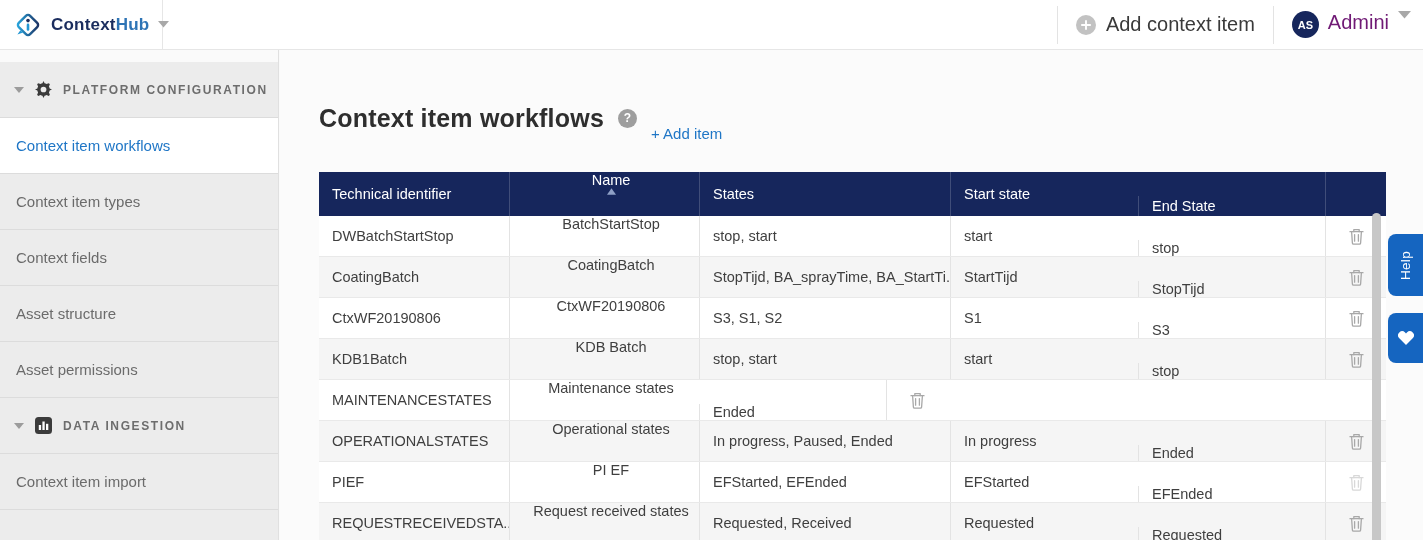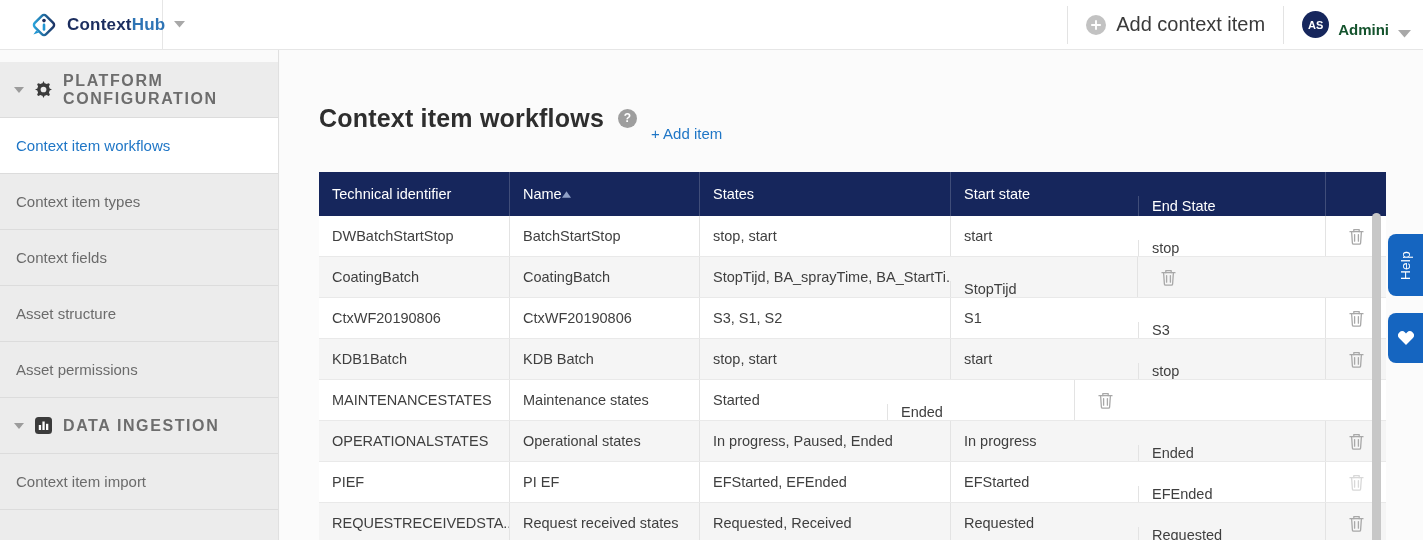--- a/index.html
+++ b/index.html
@@ -18,52 +18,52 @@
     --row-alt:#f5f5f5;
   }
   
   .topbar{
     position:absolute; top:0; left:0; width:100%; height:50px;
     background:#ffffff; border-bottom:1px solid #e6e6e6;
     display:flex; align-items:center; z-index:10;
   }
   .logo-wrap{
     width:163px; height:100%; border-right:1px solid #e6e6e6;
-    display:flex; align-items:center; padding-left:30px; gap:9px; cursor:pointer;
+    display:flex; align-items:center; padding-left:14px; gap:9px; cursor:pointer;
   }
   .logo-text{ font-size:17px; letter-spacing:.2px; white-space:nowrap; }
   .logo-text b{ color:#1b2d5e; font-weight:bold; }
   .logo-text span{ color:#2e74b5; font-weight:bold; }
   .topnav{ margin-left:auto; display:flex; align-items:center; padding-right:12px; }
   .nav-items{ display:flex; align-items:center; gap:28px; }
   .nav-item{ font-size:15px; color:#3a3a3a; cursor:pointer; white-space:nowrap; }
   .nav-item.active{ color:var(--accent); background:#edf2fa; padding:8px 13px; border-radius:4px; }
   .v-div{ width:1px; height:38px; background:#e3e3e3; margin:0 18px; }
   .add-group{ display:flex; align-items:center; gap:10px; cursor:pointer; }
   .add-label{ font-size:20px; color:#3a3a3a; white-space:nowrap; }
-  .user-group{ display:flex; align-items:flex-end; gap:9px; cursor:pointer; }
+  .user-group{ display:flex; align-items:flex-start; gap:9px; cursor:pointer; }
   .avatar{
     width:27px; height:27px; border-radius:50%; background:var(--navy);
     color:#fff; font-size:11px; font-weight:bold;
     display:flex; align-items:center; justify-content:center;
   }
-  .user-name{ font-size:15px; color:#14532d;font-weight:bold; }
+  .user-name{ font-size:20px; color:#701a75; }
   
   .sidebar{
     position:absolute; top:50px; left:0; width:279px; bottom:0;
     background:#fafafa; border-right:1px solid #e0e0e0; overflow:hidden;
   }
   .sidebar-panel{ margin-top:12px; }
   .side-row{
     height:56px; display:flex; align-items:center;
     background:var(--side-grey); border-bottom:1px solid #dcdcdc;
   }
   .side-header{ padding-left:14px; gap:11px; cursor:pointer; }
   .side-header .sec-title{
-    font-size:16px; letter-spacing:1.6px; color:#6d6d6d; font-weight:bold;
+    font-size:12px; letter-spacing:1.6px; color:#6d6d6d; font-weight:bold;
   }
   .side-item{ padding-left:16px; font-size:15px; color:#6b6b6b; cursor:pointer; }
   .side-item.active{ background:#ffffff; color:var(--accent); }
   .icon-box{ display:inline-flex; align-items:center; justify-content:center; }
   
   .main{ position:absolute; top:50px; left:280px; right:0; bottom:0; background:#fbfbfb; }
   .title-row{ position:absolute; left:39px; top:44px; display:flex; align-items:center; gap:14px; }
   .page-title{ font-size:25px; font-weight:bold; color:#2e2e2e; letter-spacing:.2px; }
   .q-circle{
     width:19px; height:19px; border-radius:50%; background:#9e9e9e; cursor:pointer;
@@ -79,21 +79,21 @@
     font-size:14.5px; white-space:nowrap; cursor:pointer;
   }
   .t-hcell + .t-hcell{ border-left:1px solid rgba(255,255,255,.18); }
   .t-row{ display:flex; height:41px; background:#fff; border-bottom:1px solid #e9e9e9; cursor:pointer; }
   .t-row:nth-child(even){ background:var(--row-alt); }
   .t-cell{
     display:flex; align-items:center; padding-left:13px;
     font-size:14.5px; color:#3f3f3f; white-space:nowrap; overflow:hidden;
   }
   .t-cell + .t-cell{ border-left:1px solid #e3e3e3; }
-  .col-0{ width:190px; } .col-1{ width:190px; } .col-2{ width:251px; }
+  .col-0{ width:190px; } .col-1{ width:190px;flex-direction:column; } .col-2{ width:251px; }
   .col-3{ width:188px; } .col-4{ width:187px;margin-top:24px; }
   .col-5{ width:61px; justify-content:center; padding-left:0; }
   .trash-btn{ color:#a8a8a8; cursor:pointer; display:inline-flex; }
   .trash-btn.disabled{ color:#d8d8d8; cursor:default; }
   
   .scroll-thumb{
     position:absolute; left:1092px; top:163px; width:9px; height:377px;
     background:#c7c7c7; border-radius:5px; cursor:pointer;
   }
   .help-tab{
@@ -251,20 +251,21 @@
                 <path d="M2.6 3.7l.8 11.4a1.1 1.1 0 0 0 1.1 1h6a1.1 1.1 0 0 0 1.1-1l.8-11.4"></path>
                 <path d="M5.6 6.6v6.6M9.4 6.6v6.6"></path>
               </svg>
             </span>
           </div>
         </div>
         <div class="t-row">
           <div class="t-cell col-0">CoatingBatch</div>
           <div class="t-cell col-1">CoatingBatch</div>
           <div class="t-cell col-2">StopTijd, BA_sprayTime, BA_StartTi...</div>
+          <div class="t-cell col-3">StartTijd</div>
           <div class="t-cell col-4">StopTijd</div>
           <div class="t-cell col-5">
             <span class="trash-btn">
               <svg width="15" height="17" viewBox="0 0 15 17" fill="none" stroke="currentColor" stroke-width="1.3" stroke-linecap="round" stroke-linejoin="round">
                 <path d="M1 3.7h13"></path>
                 <path d="M4.8 3.7V1.6h5.4v2.1"></path>
                 <path d="M2.6 3.7l.8 11.4a1.1 1.1 0 0 0 1.1 1h6a1.1 1.1 0 0 0 1.1-1l.8-11.4"></path>
                 <path d="M5.6 6.6v6.6M9.4 6.6v6.6"></path>
               </svg>
             </span>
@@ -300,21 +301,20 @@
                 <path d="M4.8 3.7V1.6h5.4v2.1"></path>
                 <path d="M2.6 3.7l.8 11.4a1.1 1.1 0 0 0 1.1 1h6a1.1 1.1 0 0 0 1.1-1l.8-11.4"></path>
                 <path d="M5.6 6.6v6.6M9.4 6.6v6.6"></path>
               </svg>
             </span>
           </div>
         </div>
         <div class="t-row">
           <div class="t-cell col-0">MAINTENANCESTATES</div>
           <div class="t-cell col-1">Maintenance states</div>
-          <div class="t-cell col-3">Started</div>
           <div class="t-cell col-4">Ended</div>
           <div class="t-cell col-5">
             <span class="trash-btn">
               <svg width="15" height="17" viewBox="0 0 15 17" fill="none" stroke="currentColor" stroke-width="1.3" stroke-linecap="round" stroke-linejoin="round">
                 <path d="M1 3.7h13"></path>
                 <path d="M4.8 3.7V1.6h5.4v2.1"></path>
                 <path d="M2.6 3.7l.8 11.4a1.1 1.1 0 0 0 1.1 1h6a1.1 1.1 0 0 0 1.1-1l.8-11.4"></path>
                 <path d="M5.6 6.6v6.6M9.4 6.6v6.6"></path>
               </svg>
             </span>

